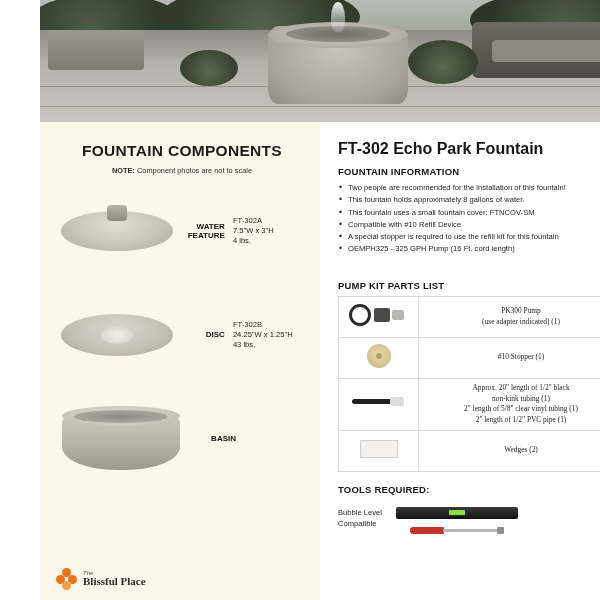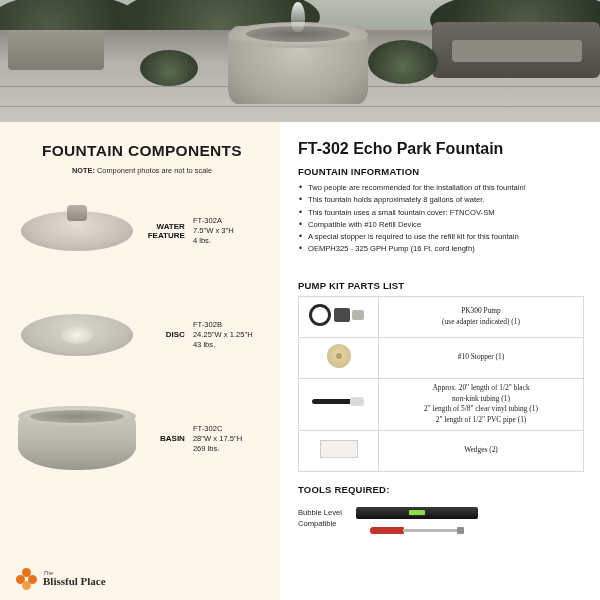--- a/index.html
+++ b/index.html
@@ -3,21 +3,21 @@
 <meta charset="utf-8">
 <style>
   * { box-sizing: border-box; }
   html, body { margin: 0; padding: 0; }
   body {
     width: 600px; height: 600px;
     font-family: "Liberation Sans", sans-serif;
     background: #ffffff;
     overflow: hidden;
   }
-  .page { position: relative; width: 600px; height: 600px; }
+  .page { position: relative; width: 600px; height: 600px; padding-left: 40px; }
 
   
   .photo {
     position: relative;
     width: 600px; height: 122px;
     overflow: hidden;
     background: linear-gradient(#cfcdc7, #bdbcb6);
   }
   .sky {
     position: absolute; left: 0; top: 0; width: 600px; height: 46px;
@@ -382,25 +382,20 @@
         <div class="comp-art">
           <div class="bsn">
             <div class="bsn-body"></div>
             <div class="bsn-rim"></div>
             <div class="bsn-inner"></div>
           </div>
         </div>
         <div class="comp-label">
           <div>BASIN</div>
         </div>
-        <div class="comp-spec">
-          <div>FT-302C</div>
-          <div>28"W x 17.5"H</div>
-          <div>269 lbs.</div>
-        </div>
       </div>
 
       <div class="logos">
         <div class="logo-blissful">
           <div class="logo-flower">
             <span class="lf1"></span>
               <span class="lf2"></span>
               <span class="lf3"></span>
               <span class="lf4"></span>
           </div>

